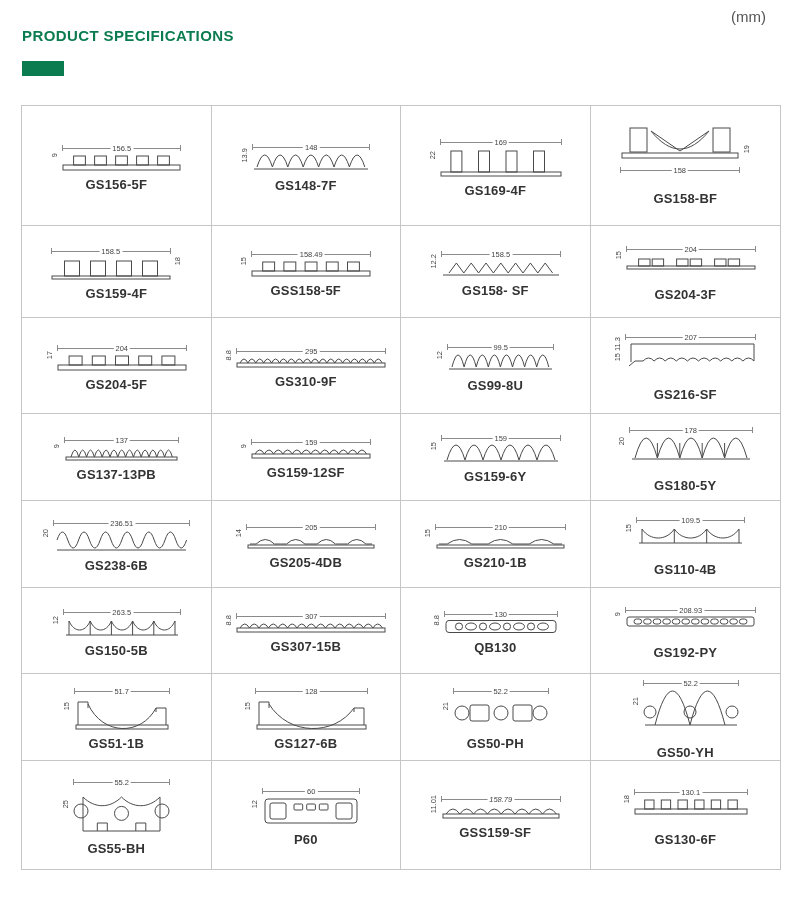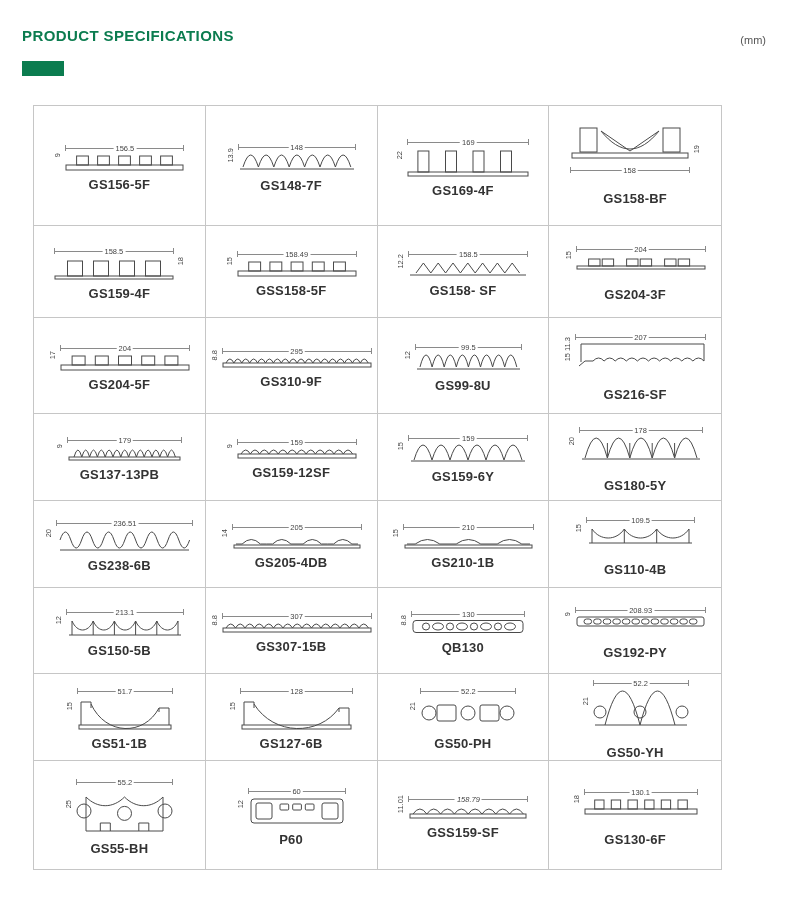--- a/index.html
+++ b/index.html
@@ -12,27 +12,27 @@
   html,body{margin:0;padding:0;}
   body{
     width:800px;height:914px;background:#ffffff;position:relative;
     font-family:"Liberation Sans", sans-serif;overflow:hidden;
   }
   .page-title{
     position:absolute;left:22px;top:27px;
     font-size:15px;font-weight:bold;color:var(--accent);letter-spacing:.4px;
   }
   .unit-note{
-    position:absolute;right:34px;top:34px;font-size:11px;color:#555;
+    position:absolute;right:34px;top:8px;font-size:15px;color:#555;
   }
   .swatch{
     position:absolute;left:22px;top:61px;width:42px;height:15px;background:var(--accent);
   }
   .grid{
-    position:absolute;left:33px;top:105px;width:689px;
+    position:absolute;left:21px;top:105px;width:760px;
     display:grid;grid-template-columns:repeat(4,1fr);
     grid-template-rows:120px 92px 96px 87px 87px 86px 87px 108px;
     border:1px solid var(--border);
     box-sizing:border-box;
   }
   .cell{
     border-right:1px solid var(--border);
     border-bottom:1px solid var(--border);
     box-sizing:border-box;
     display:flex;flex-direction:column;align-items:center;justify-content:center;
@@ -366,21 +366,21 @@
 
   <div class="cell">
     <div class="draw-area">
       <div class="hdim">
         <span class="hlabel">9</span>
 
       </div>
       <div class="dcol">
         <div class="wdim" style="width: 115px;">
           <span class="wline"></span>
-          <span class="wlabel">179</span>
+          <span class="wlabel">137</span>
         </div>
         <svg xmlns="http://www.w3.org/2000/svg" viewBox="0 0 115 16" width="115" height="16">
             <g fill="none" stroke="#4a4a4a" stroke-width="1">
               <rect x="2" y="12" width="111" height="3" rx="0"></rect>
               <path d="M7 12 q 3.9 -14 7.8 0 q 3.9 -14 7.8 0 q 3.9 -14 7.8 0 q 3.9 -14 7.8 0 q 3.9 -14 7.8 0 q 3.9 -14 7.8 0 q 3.9 -14 7.8 0 q 3.9 -14 7.8 0 q 3.9 -14 7.8 0 q 3.9 -14 7.8 0 q 3.9 -14 7.8 0 q 3.9 -14 7.8 0 q 3.9 -14 7.8 0"></path>
             </g>
           </svg>
       </div>
     </div>
     <div class="pname">GS137-13PB</div>
@@ -552,21 +552,21 @@
 
   <div class="cell">
     <div class="draw-area">
       <div class="hdim">
         <span class="hlabel">12</span>
 
       </div>
       <div class="dcol">
         <div class="wdim" style="width: 118px;">
           <span class="wline"></span>
-          <span class="wlabel">213.1</span>
+          <span class="wlabel">263.5</span>
         </div>
         <svg xmlns="http://www.w3.org/2000/svg" viewBox="0 0 118 20" width="118" height="20">
             <g fill="none" stroke="#4a4a4a" stroke-width="1">
               <path d="M3 18 H 115"></path>
               <path d="M6.0 4 C 11.3 16, 21.9 16, 27.2 4"></path>
               <path d="M6.0 4 V 18"></path>
               <path d="M27.2 4 C 32.5 16, 43.1 16, 48.4 4"></path>
               <path d="M27.2 4 V 18"></path>
               <path d="M48.4 4 C 53.7 16, 64.3 16, 69.6 4"></path>
               <path d="M48.4 4 V 18"></path>

